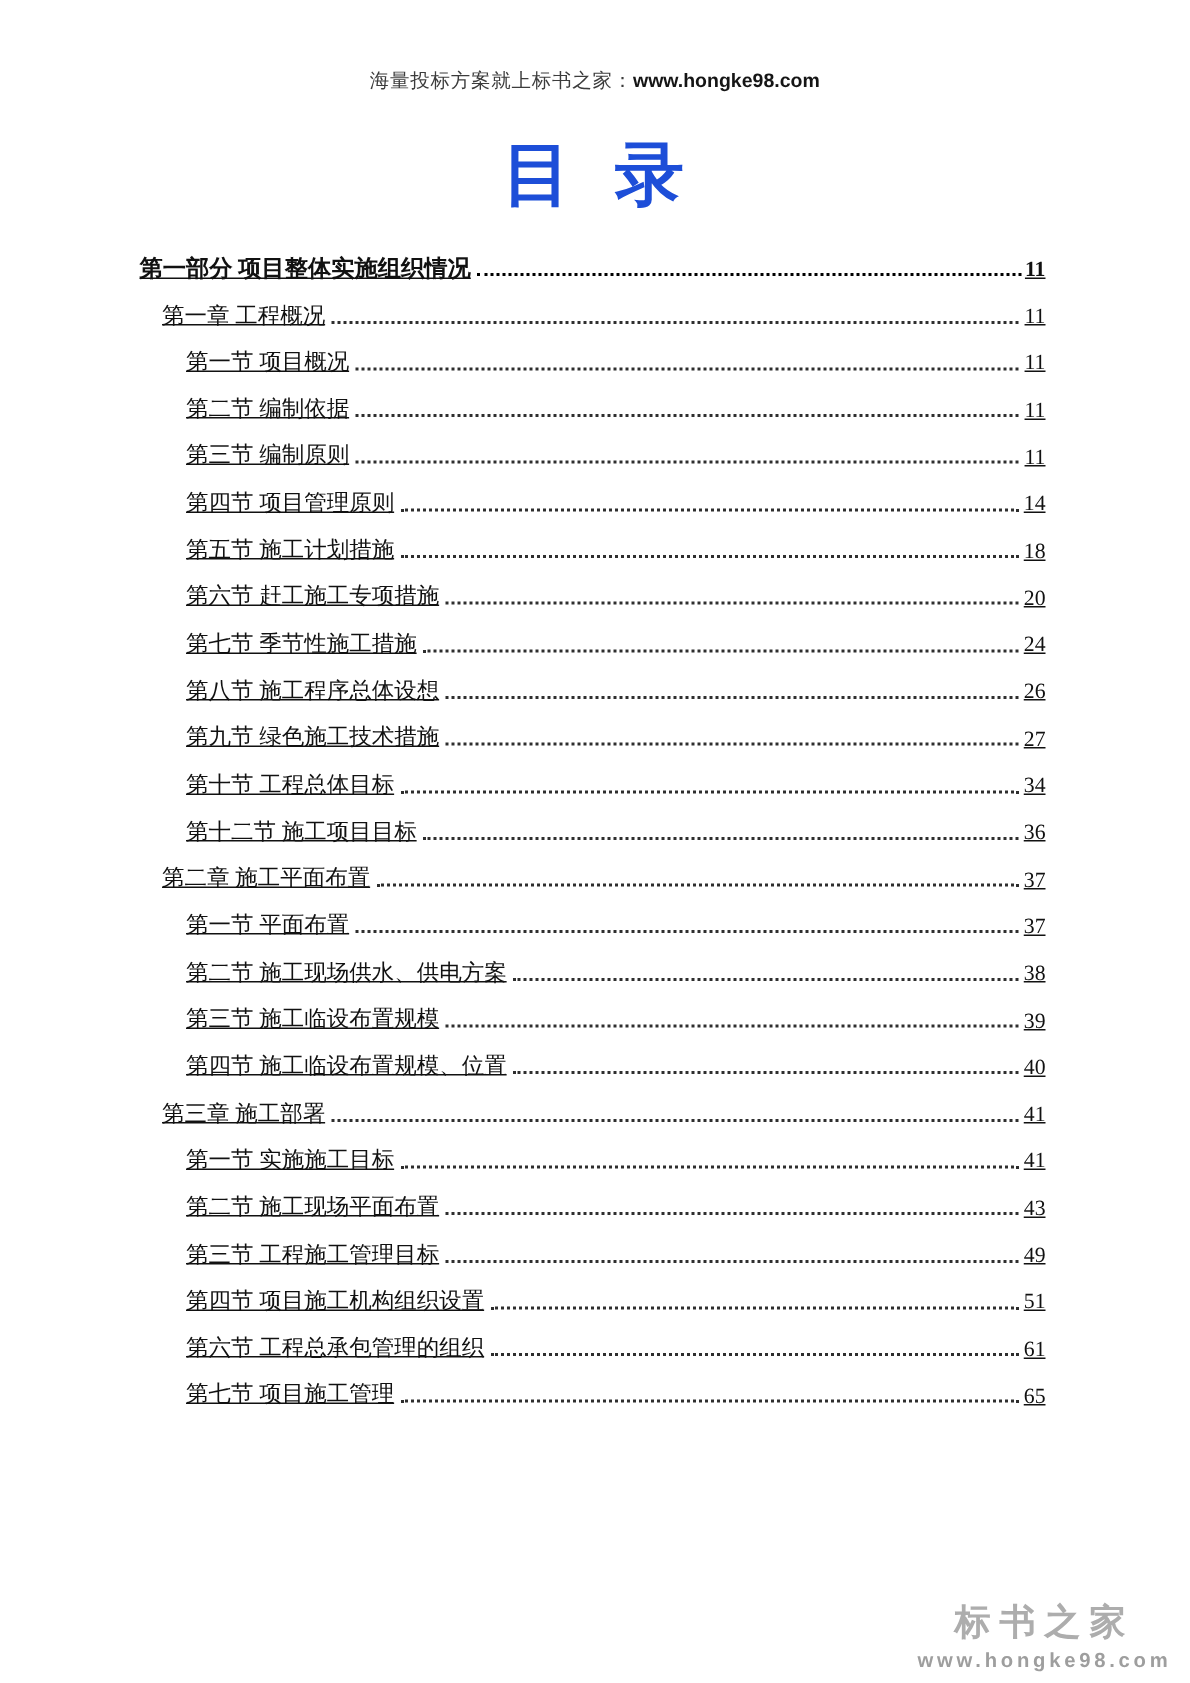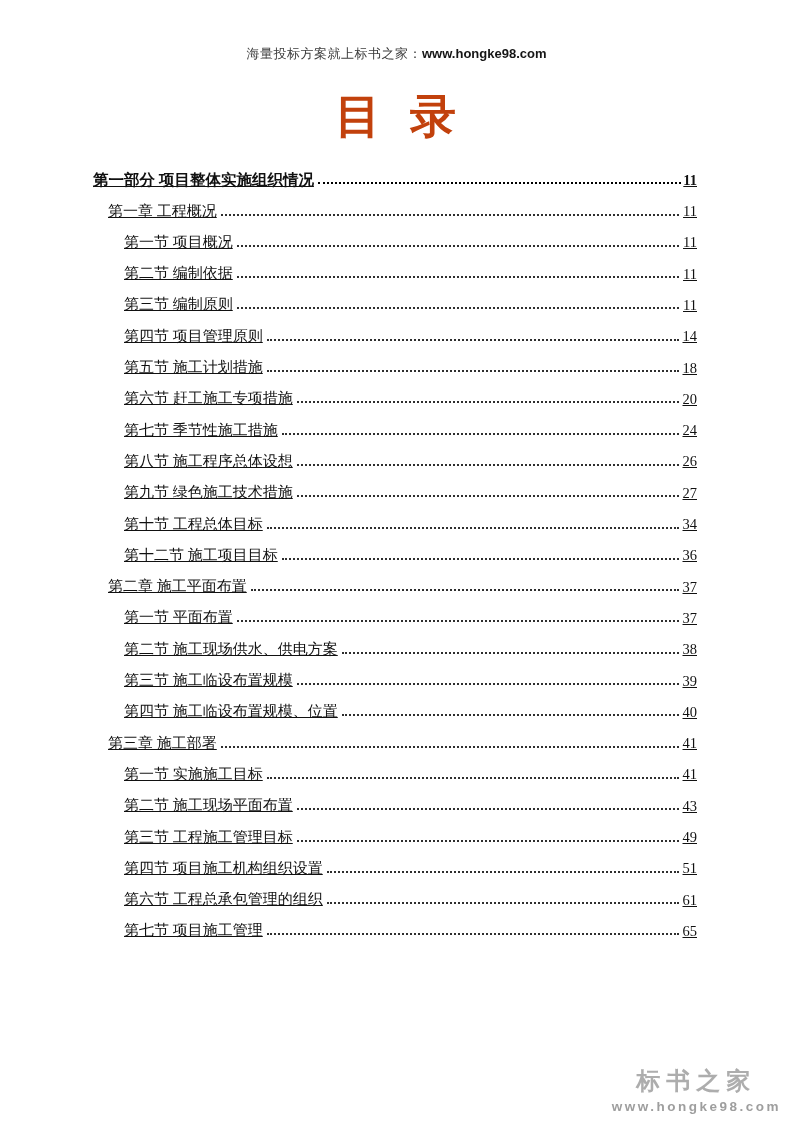--- a/index.html
+++ b/index.html
@@ -35,21 +35,21 @@
   .doc-title {
     position: absolute;
     top: 86px;
     left: 0;
     width: 100%;
     text-align: center;
     font-size: 46px;
     font-weight: bold;
     letter-spacing: 2px;
     white-space: pre;
-    color: #c2410c;
+    color: #1d4ed8;
   }
   
   .toc {
     position: absolute;
     top: 162px;
     left: 93px;
     right: 96px;
     text-decoration: underline;
   }
   .toc-row {

